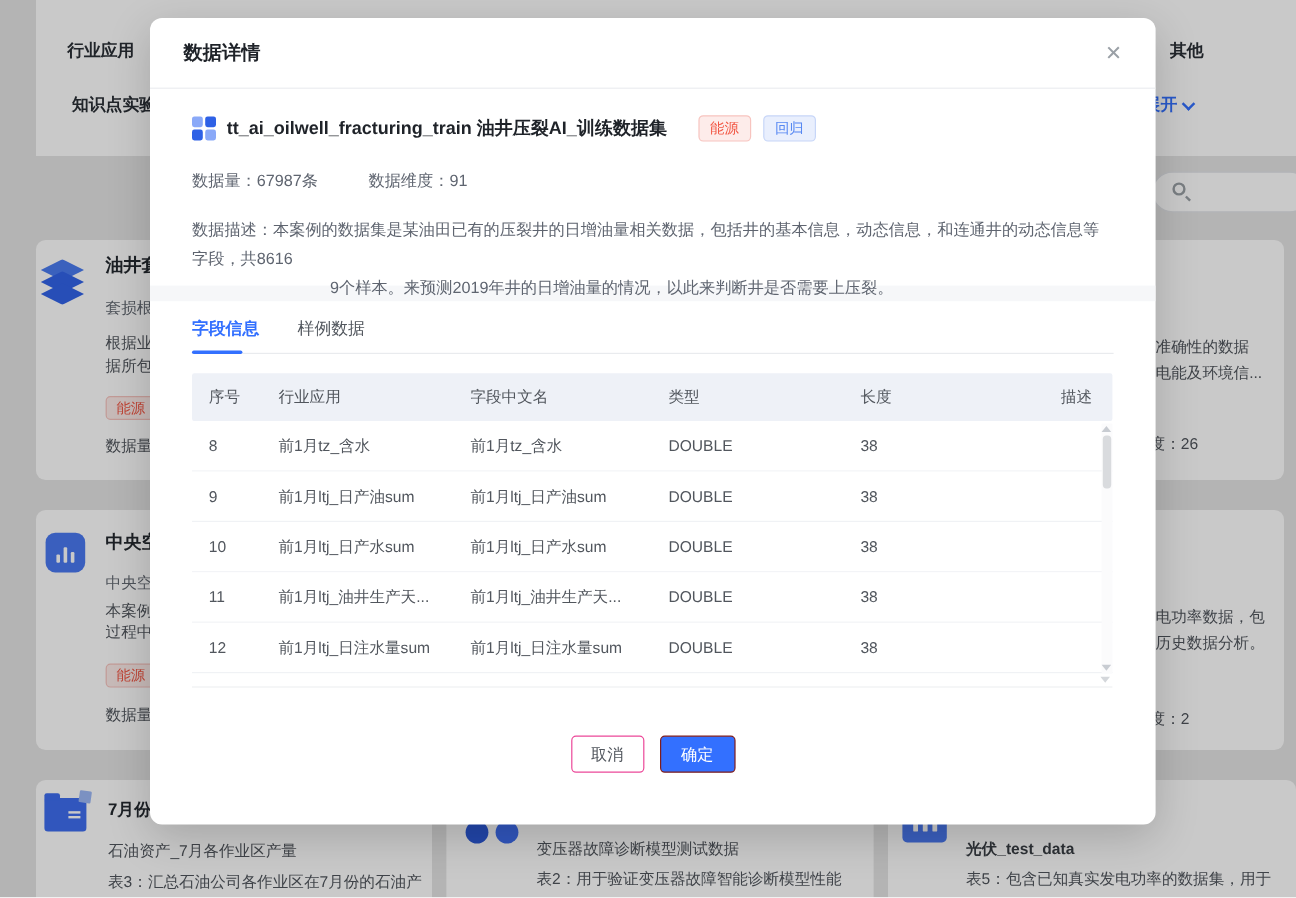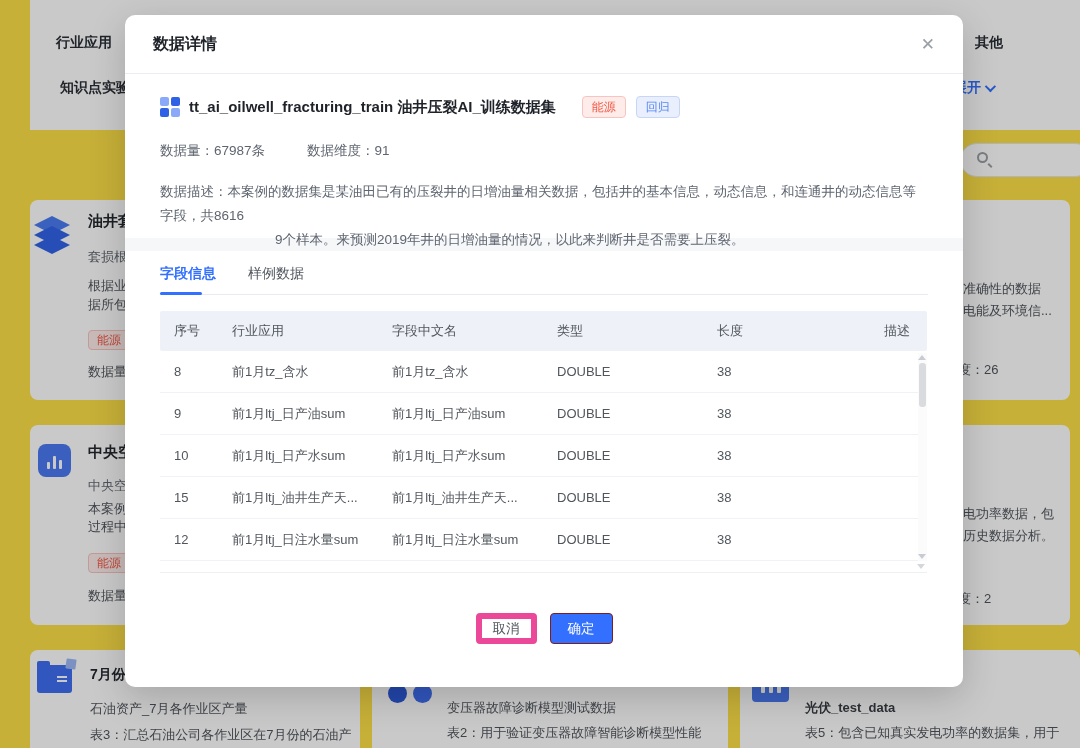--- a/index.html
+++ b/index.html
@@ -1,17 +1,17 @@
 <!DOCTYPE html>
 <html><head>
 <meta charset="utf-8">
 <style>
   * { margin:0; padding:0; box-sizing:border-box; }
   html,body { width:1080px; height:748px; overflow:hidden; font-family:"Liberation Sans","DejaVu Sans",sans-serif; }
-  .stage { position:relative; width:1080px; height:748px; background:#fde047; overflow:hidden; }
+  .stage { position:relative; width:1080px; height:748px; background:#e5e5e5; overflow:hidden; }
 
   
   .page { position:absolute; inset:0; }
   .navbar { position:absolute; left:30px; top:0; right:0; height:130px; background:#ffffff; }
   .nav-item { position:absolute; font-size:14px; font-weight:700; color:#2a2f36; }
   .nav-expand { position:absolute; font-size:14px; color:#3370ff; font-weight:600; display:flex; align-items:center; gap:4px; }
   .chev { display:inline-block; width:8px; height:8px; border-right:2px solid #3370ff; border-bottom:2px solid #3370ff; transform:rotate(45deg) translateY(-2px); }
   .search-pill { position:absolute; left:960px; top:143px; width:132px; height:34px; background:#fff; border:1px solid #e3e5e9; border-radius:17px; }
   .mag { position:absolute; right:92px; top:152px; width:11px; height:11px; border:2px solid #9aa0a6; border-radius:50%; }
   .mag::after { content:""; position:absolute; width:2px; height:5px; background:#9aa0a6; left:10px; top:9px; transform:rotate(-45deg); }
@@ -75,21 +75,21 @@
   .vtrack { position:absolute; right:0px; top:42px; width:9px; bottom:12px; background:#fbfbfc; }
   .vthumb { position:absolute; right:1px; top:52px; width:7px; height:44px; background:#d9dbde; border-radius:3px; }
   .arr { position:absolute; right:1px; width:0; height:0; border-left:4px solid transparent; border-right:4px solid transparent; }
   .arr.up { top:44px; border-bottom:5px solid #c8ccd2; }
   .arr.down { bottom:14px; border-top:5px solid #c8ccd2; }
   .htrack { height:12px; border-bottom:1px solid #eef0f2; position:relative; }
   .harr { position:absolute; right:2px; top:3px; width:0; height:0; border-left:4px solid transparent; border-right:4px solid transparent; border-top:5px solid #d4d7db; }
 
   .m-footer { display:flex; justify-content:center; gap:13px; margin-top:40px; }
   .btn { height:31px; border-radius:4px; font-size:13.5px; display:flex; align-items:center; justify-content:center; cursor:pointer; }
-  .btn.cancel { width:61px; background:#fff; border:6px solid #ec4899; color:#51565d; }
+  .btn.cancel { width:61px; background:#fff; border:1px solid #ec4899; color:#51565d; }
   .btn.confirm { width:63px; background:#3370ff; border:1px solid #7f1d1d; color:#fff; }
 </style>
 </head>
 <body>
 
 <div class="stage">
 
   <div class="page">
     <div class="navbar"></div>
     <div class="nav-item" style="left:56px; top:34px;">行业应用</div>
@@ -224,21 +224,21 @@
         </div>
         <div class="tgrid trow">
           <div class="cell">10</div>
           <div class="cell">前1月ltj_日产水sum</div>
           <div class="cell">前1月ltj_日产水sum</div>
           <div class="cell">DOUBLE</div>
           <div class="cell">38</div>
           <div class="cell"></div>
         </div>
         <div class="tgrid trow">
-          <div class="cell">15</div>
+          <div class="cell">11</div>
           <div class="cell">前1月ltj_油井生产天...</div>
           <div class="cell">前1月ltj_油井生产天...</div>
           <div class="cell">DOUBLE</div>
           <div class="cell">38</div>
           <div class="cell"></div>
         </div>
         <div class="tgrid trow">
           <div class="cell">12</div>
           <div class="cell">前1月ltj_日注水量sum</div>
           <div class="cell">前1月ltj_日注水量sum</div>

